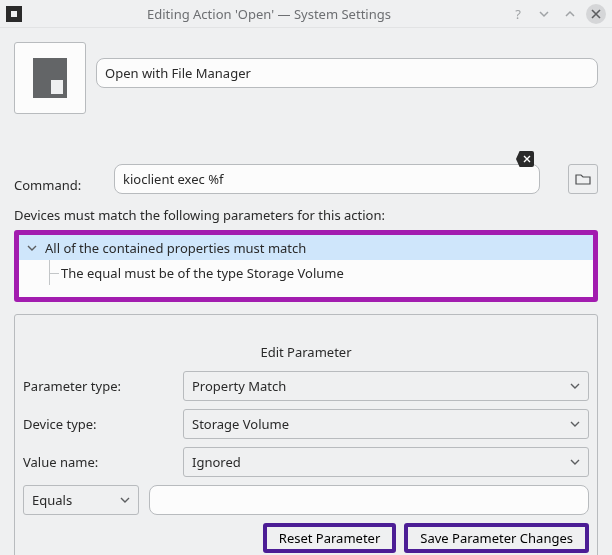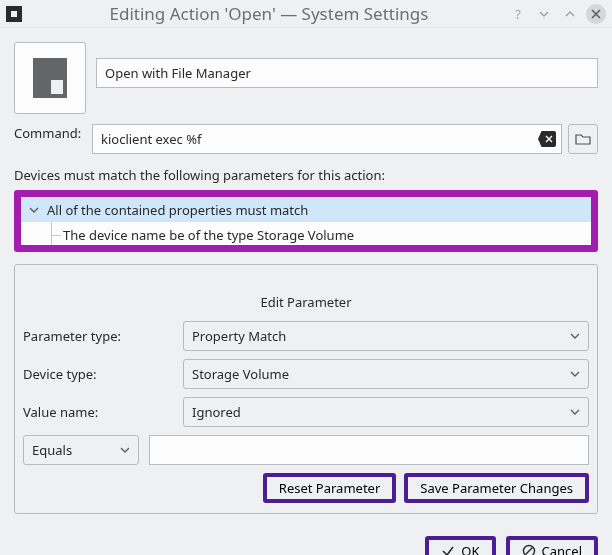--- a/index.html
+++ b/index.html
@@ -29,21 +29,21 @@
     margin-right: 8px;
     display: flex; align-items: center; justify-content: center;
   }
   .titlebar .app-icon span {
     width: 6px; height: 6px; background: #eff0f1; display: block;
   }
   .titlebar .title {
     flex: 1;
     text-align: center;
     color: #6d6f72;
-    font-size: 17px;
+    font-size: 13px;
   }
   .titlebar .ctrls { display: flex; gap: 6px; align-items: center; }
   .titlebar .ctrl {
     width: 20px; height: 20px;
     display: flex; align-items: center; justify-content: center;
     color: #a0a3a6;
     border-radius: 10px;
   }
   .titlebar .ctrl.close { background: #d5d6d8; color: #5c5e60; }
 
@@ -68,30 +68,30 @@
     position:absolute; right:2px; bottom:2px;
     width:12px; height:14px;
     background:#eff0f1;
     border:2px solid #636567;
   }
 
   .text-input {
     height: 30px;
     background: #fcfcfc;
     border: 1px solid #b8bbbe;
-    border-radius: 0;
+    border-radius: 8px;
     padding: 0 8px;
     font: inherit;
     color: #2a2a2a;
     width: 100%;
   }
   .name-wrap { flex: 1; display:flex; align-items:flex-start; }
   .name-wrap input { margin-top: 20px; }
 
-  .row2 { display:flex; gap:6px; align-items:flex-start; margin-bottom:12px; }
+  .row2 { display:flex; gap:28px; align-items:flex-end; margin-bottom:12px; }
   .row2 .lbl { width:72px; }
   .cmd-wrap { flex:1; position:relative; }
   .cmd-wrap .clear-btn {
     position:absolute; right:6px; top:50%; transform:translateY(-50%);
     width:18px; height:16px;
     background:#2a2a2a;
     border-radius:2px 2px 2px 2px;
     display:flex; align-items:center; justify-content:center;
     color:#fff; font-size:11px; line-height:1;
     clip-path: polygon(20% 0, 100% 0, 100% 100%, 20% 100%, 0 50%);
@@ -102,24 +102,24 @@
     background:#eff0f1;
     border:1px solid #b8bbbe;
     border-radius:3px;
     display:flex; align-items:center; justify-content:center;
   }
 
   .section-label { margin: 4px 0 6px 0; }
 
   .tree {
     background:#fcfcfc;
-    border:7px solid #a21caf;
+    border:5px solid #a21caf;
     border-radius:3px;
     padding:0;
-    height:62px;
+    height:72px;
     overflow:hidden;
   }
   .tree-row {
     height:25px; display:flex; align-items:center;
     padding-left:8px;
   }
   .tree-row.selected {
     background:#cfe6fb;
   }
   .tree-row.child { padding-left:42px; position:relative; }
@@ -209,21 +209,21 @@
       <div class="doc"></div>
     </div>
     <div class="name-wrap">
       <input class="text-input" type="text" value="Open with File Manager" style="">
     </div>
   </div>
 
   <div class="row2">
     <div class="lbl">Command:</div>
     <div class="cmd-wrap">
-      <input class="text-input" type="text" style="padding-right: 44px;" value="kioclient exec %f">
+      <input class="text-input" type="text" style="padding-right: 44px; margin-top: 40px;" value="kioclient exec %f">
       <div class="clear-btn">
         <svg width="8" height="8" viewBox="0 0 8 8">
             <path d="M1 1 L7 7 M7 1 L1 7" stroke="#fff" stroke-width="1.4"></path>
           </svg>
       </div>
     </div>
     <div class="browse-btn">
       <svg width="16" height="14" viewBox="0 0 16 14">
         <path d="M1 3 H6 L8 5 H15 V12 H1 Z" fill="none" stroke="#4d4f51" stroke-width="1.2"></path>
       </svg>
@@ -235,21 +235,21 @@
   <div class="tree">
     <div class="tree-row selected">
       <span class="expander">
         <svg width="10" height="10" viewBox="0 0 10 10">
             <path d="M1 3 L5 7 L9 3" fill="none" stroke="#5c5e60" stroke-width="1.4"></path>
           </svg>
       </span>
       <span>All of the contained properties must match</span>
     </div>
     <div class="tree-row child cont">
-      <span>The device name be of the type Storage Volume</span>
+      <span>The equal must be of the type Storage Volume</span>
     </div>
   </div>
 
   <div class="groupbox">
     <div class="group-title">Edit Parameter</div>
 
     <div class="form-row">
       <div class="flabel">Parameter type:</div>
       <div class="select">
         <span>Property Match</span>

